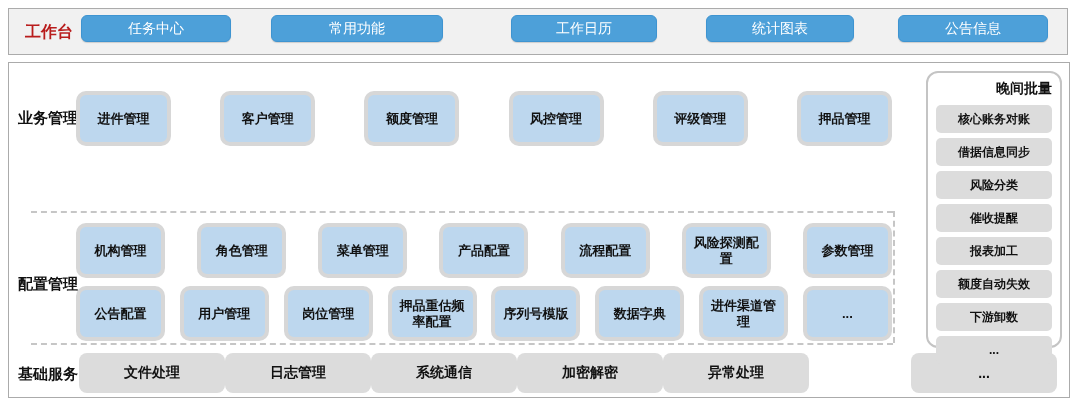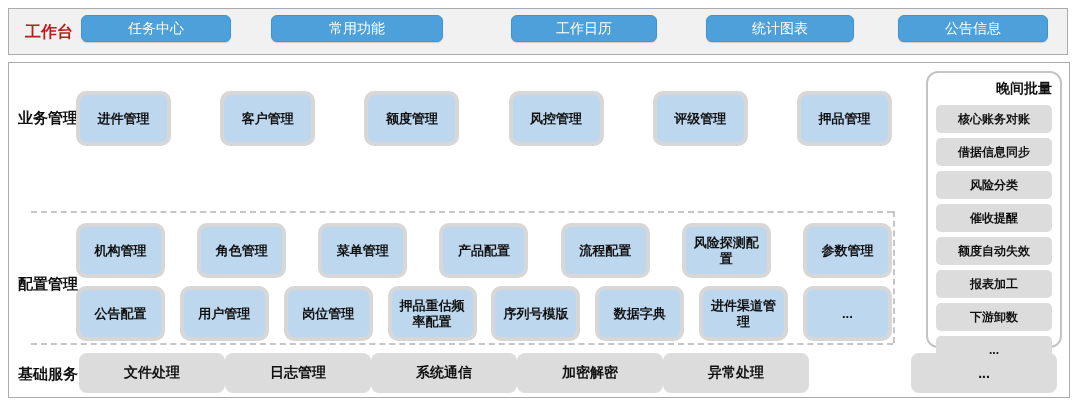--- a/index.html
+++ b/index.html
@@ -141,19 +141,19 @@
     <div class="box grayb">异常处理</div>
   </div>
   <div class="box grayb" id="base-more">...</div>
 
   <div class="sidebar">
     <div class="sidebar-title">晚间批量</div>
     <div class="sb-item">核心账务对账</div>
     <div class="sb-item">借据信息同步</div>
     <div class="sb-item">风险分类</div>
     <div class="sb-item">催收提醒</div>
+    <div class="sb-item">报表加工</div>
     <div class="sb-item">额度自动失效</div>
-    <div class="sb-item">报表加工</div>
     <div class="sb-item">下游卸数</div>
     <div class="sb-item">...</div>
   </div>
 
 </div>
 
 </body></html>

